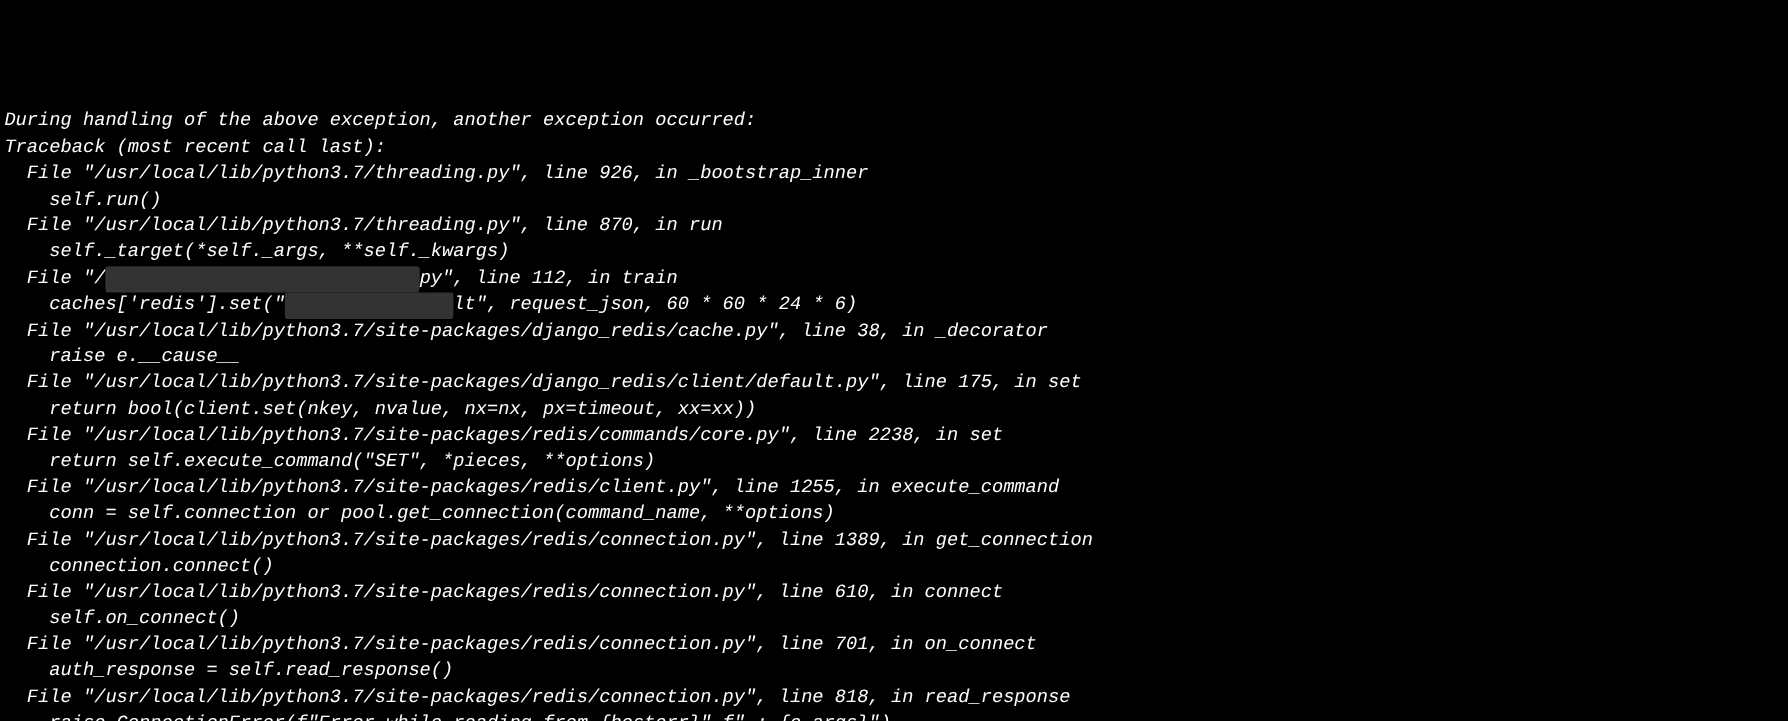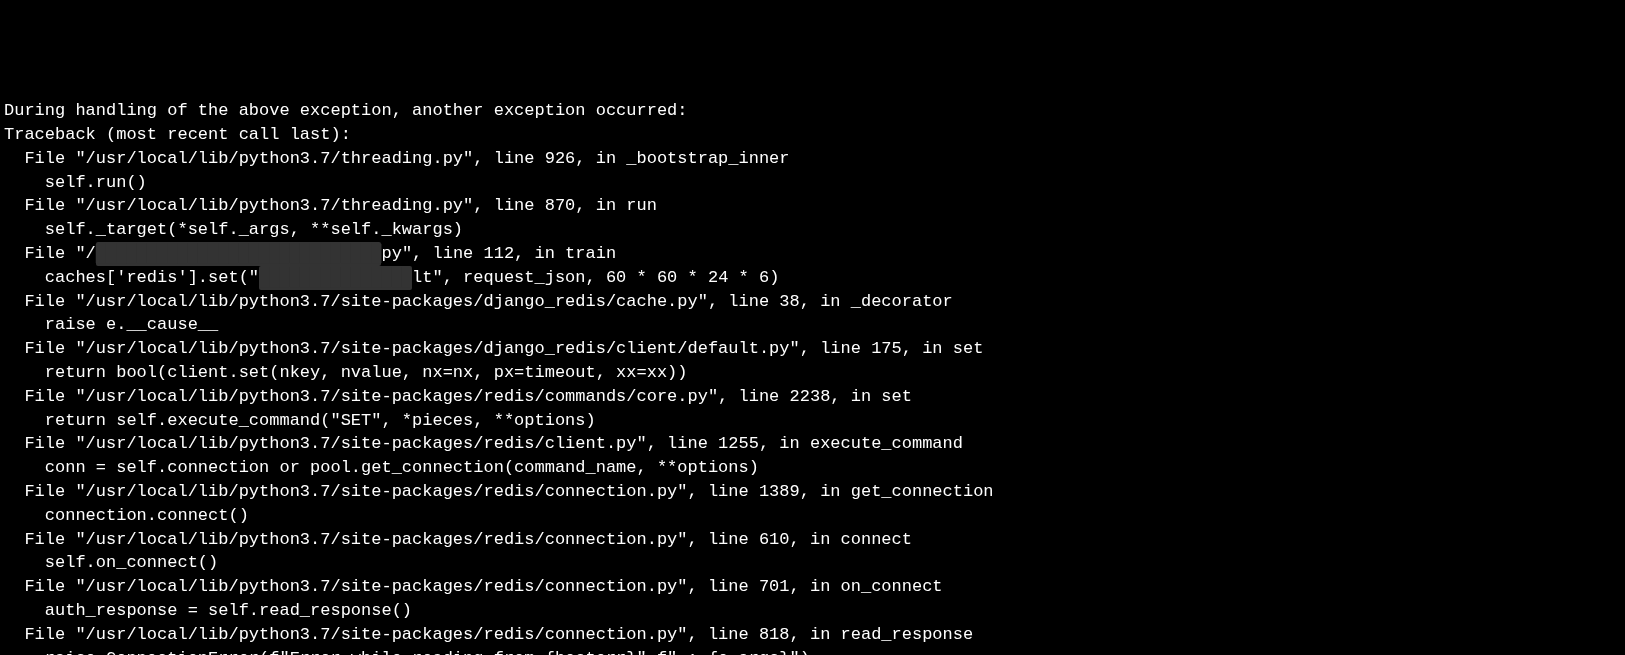--- a/index.html
+++ b/index.html
@@ -16,20 +16,21 @@
       padding: 4px;
       white-space: pre;
       overflow-x: auto;
       width: 1625px;
     }
     .terminal-output {
       user-select: text;
     }
     .line {
       display: block;
+      font-style: italic;
     }
     .redacted {
       display: inline-block;
       background: #333;
       color: #333;
       border-radius: 2px;
     }
   </style>
 </head>
 <body>

